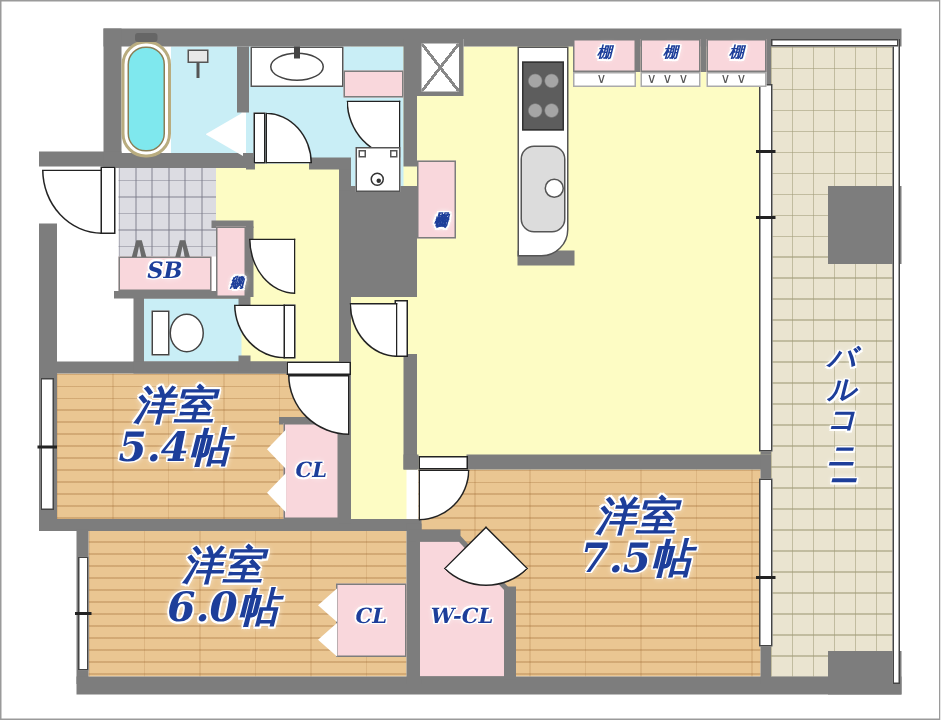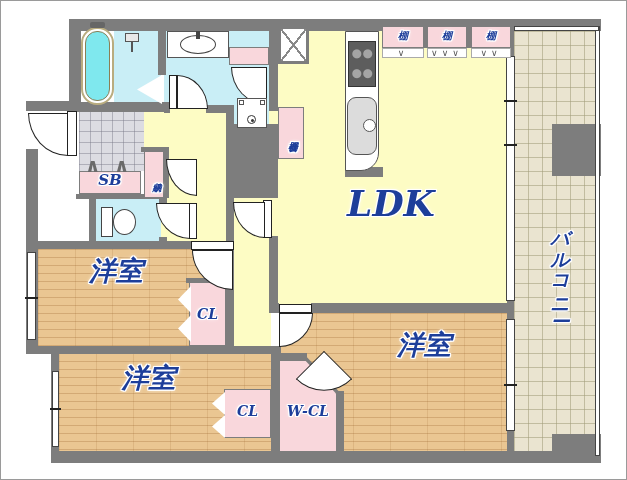--- a/index.html
+++ b/index.html
@@ -196,26 +196,28 @@
                         radial-gradient(circle at 30% 72%,#a5a5a5 4px,transparent 5px),radial-gradient(circle at 72% 72%,#a5a5a5 4px,transparent 5px);"></div>
   <div class="fixt" style="left:346px;top:96px;width:30px;height:58px;background:#dcdcdc;border:1.5px solid #555;border-radius:9px;"></div>
   <div class="fixt" style="left:362px;top:118px;width:13px;height:13px;background:#fff;border:1.5px solid #555;border-radius:50%;"></div>
 
   <div class="xbox" style="left:277px;top:25px;width:31px;height:38px;"></div>
 
   <span class="step" style="left:84px;top:156px;">∧</span>
   <span class="step" style="left:113px;top:156px;">∧</span>
 
   <div class="lbl" style="left:300px;top:184px;width:180px;">
-    <div style="font-size:36px;">LDK</div>
   </div>
   <div class="lbl" style="left:40px;top:256px;width:150px;">
     <div style="font-size:27px;">洋室</div>
+    <div style="font-size:27px;">5.4帖</div>
   </div>
   <div class="lbl" style="left:70px;top:363px;width:155px;">
     <div style="font-size:27px;">洋室</div>
+    <div style="font-size:27px;">6.0帖</div>
   </div>
   <div class="lbl" style="left:343px;top:330px;width:160px;">
     <div style="font-size:27px;">洋室</div>
+    <div style="font-size:27px;">7.5帖</div>
   </div>
   <div class="lbl vert" style="left:543px;top:188px;width:26px;height:150px;font-size:19px;letter-spacing:2px;">バルコニー</div>
 
 </div>
 
 </body></html>

